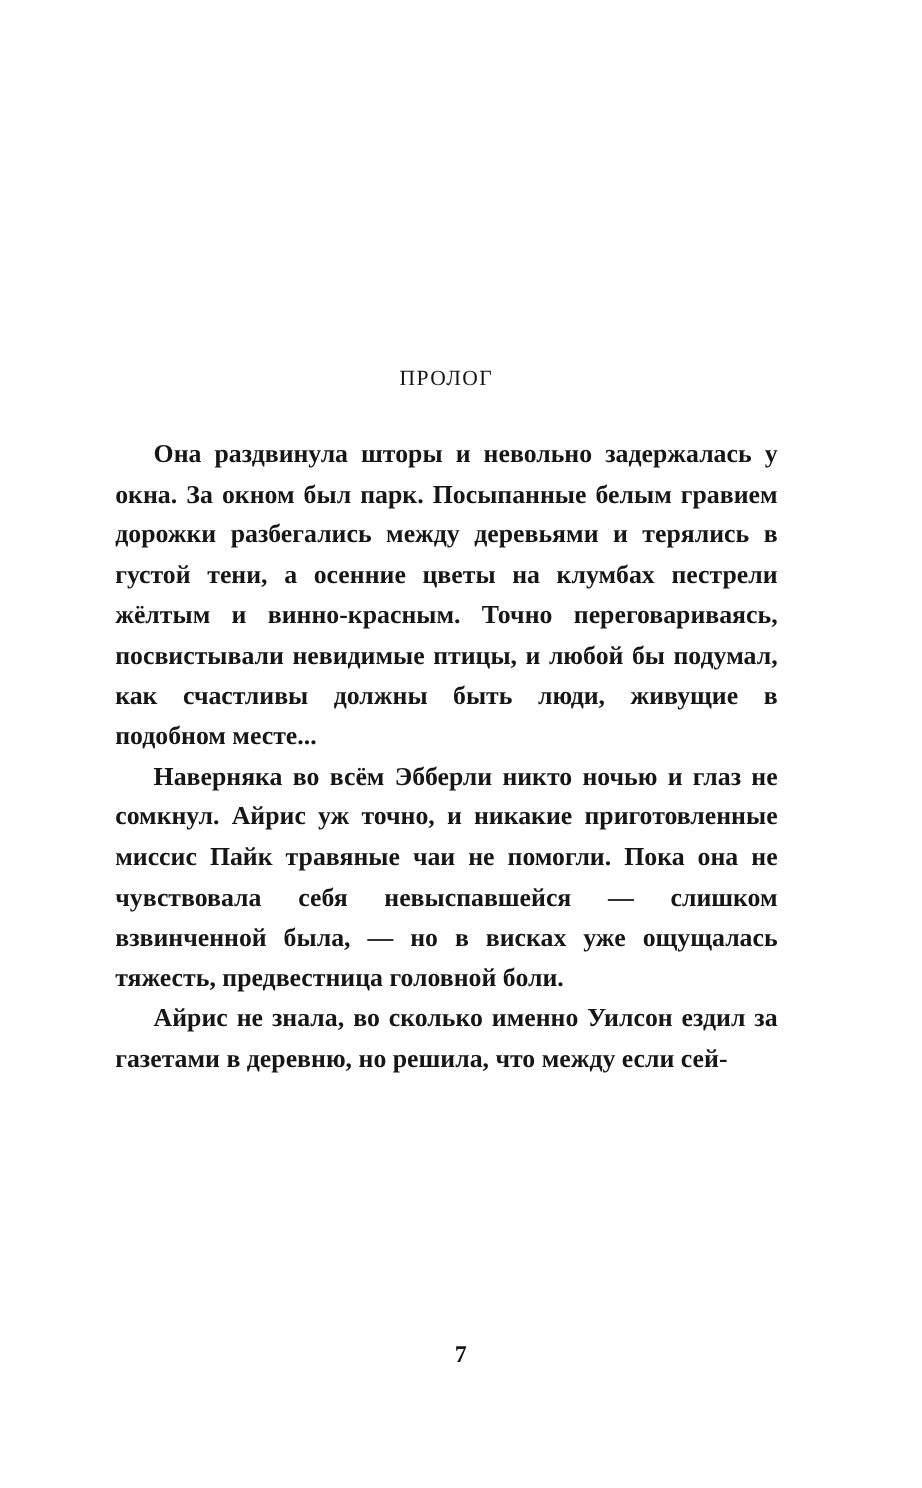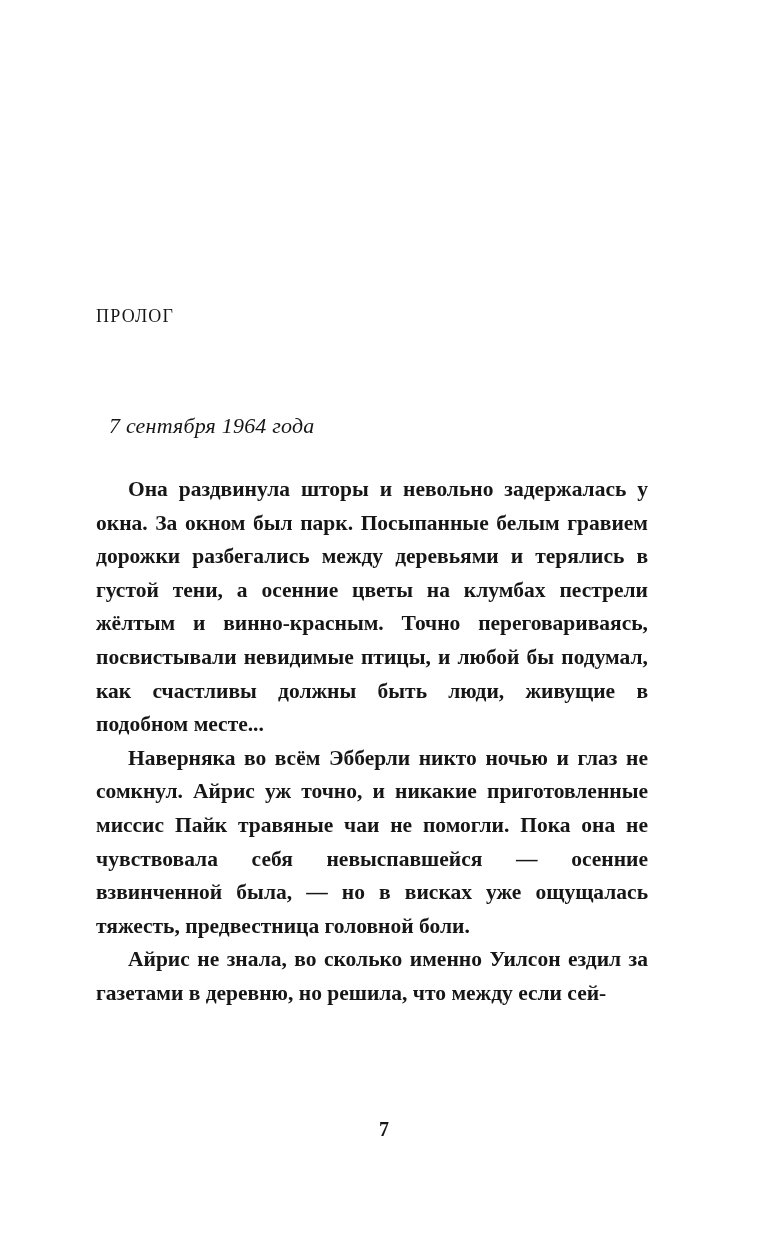--- a/index.html
+++ b/index.html
@@ -19,21 +19,21 @@
   }
   .content {
     position: absolute;
     left: 96px;
     top: 0;
     width: 552px;
   }
   .chapter-title {
     margin: 0;
     padding-top: 300px;
-    text-align: left;
+    text-align: center;
     font-weight: normal;
     font-size: 25px;
     letter-spacing: 1.2px;
     font-variant: small-caps;
     text-transform: lowercase;
   }
   .chapter-title::first-letter {
     font-size: 25px;
   }
   .date-line {
@@ -69,24 +69,23 @@
   }
 </style>
 </head>
 <body>
 
 <div class="page">
   <div class="content">
 
     <h1 class="chapter-title">Пролог</h1>
 
-    <p class="date-line">7 сентября 1964 года</p>
 
     <div class="body-text">
       <p>Она раздвинула шторы и невольно задержалась у окна. За окном был парк. Посыпанные белым гравием дорожки разбегались между деревьями и терялись в густой тени, а осенние цветы на клумбах пестрели жёлтым и винно-красным. Точно переговариваясь, посвистывали невидимые птицы, и любой бы подумал, как счастливы должны быть люди, живущие в подобном месте...</p>
-      <p>Наверняка во всём Эбберли никто ночью и глаз не сомкнул. Айрис уж точно, и никакие приготовленные миссис Пайк травяные чаи не помогли. Пока она не чувствовала себя невыспавшейся — осенние взвинченной была, — но в висках уже ощущалась тяжесть, предвестница головной боли.</p>
+      <p>Наверняка во всём Эбберли никто ночью и глаз не сомкнул. Айрис уж точно, и никакие приготовленные миссис Пайк травяные чаи не помогли. Пока она не чувствовала себя невыспавшейся — слишком взвинченной была, — но в висках уже ощущалась тяжесть, предвестница головной боли.</p>
       <p>Айрис не знала, во сколько именно Уилсон ездил за газетами в деревню, но решила, что между если сей-</p>
     </div>
 
   </div>
 
   <div class="folio">7</div>
 </div>
 
 </body></html>

